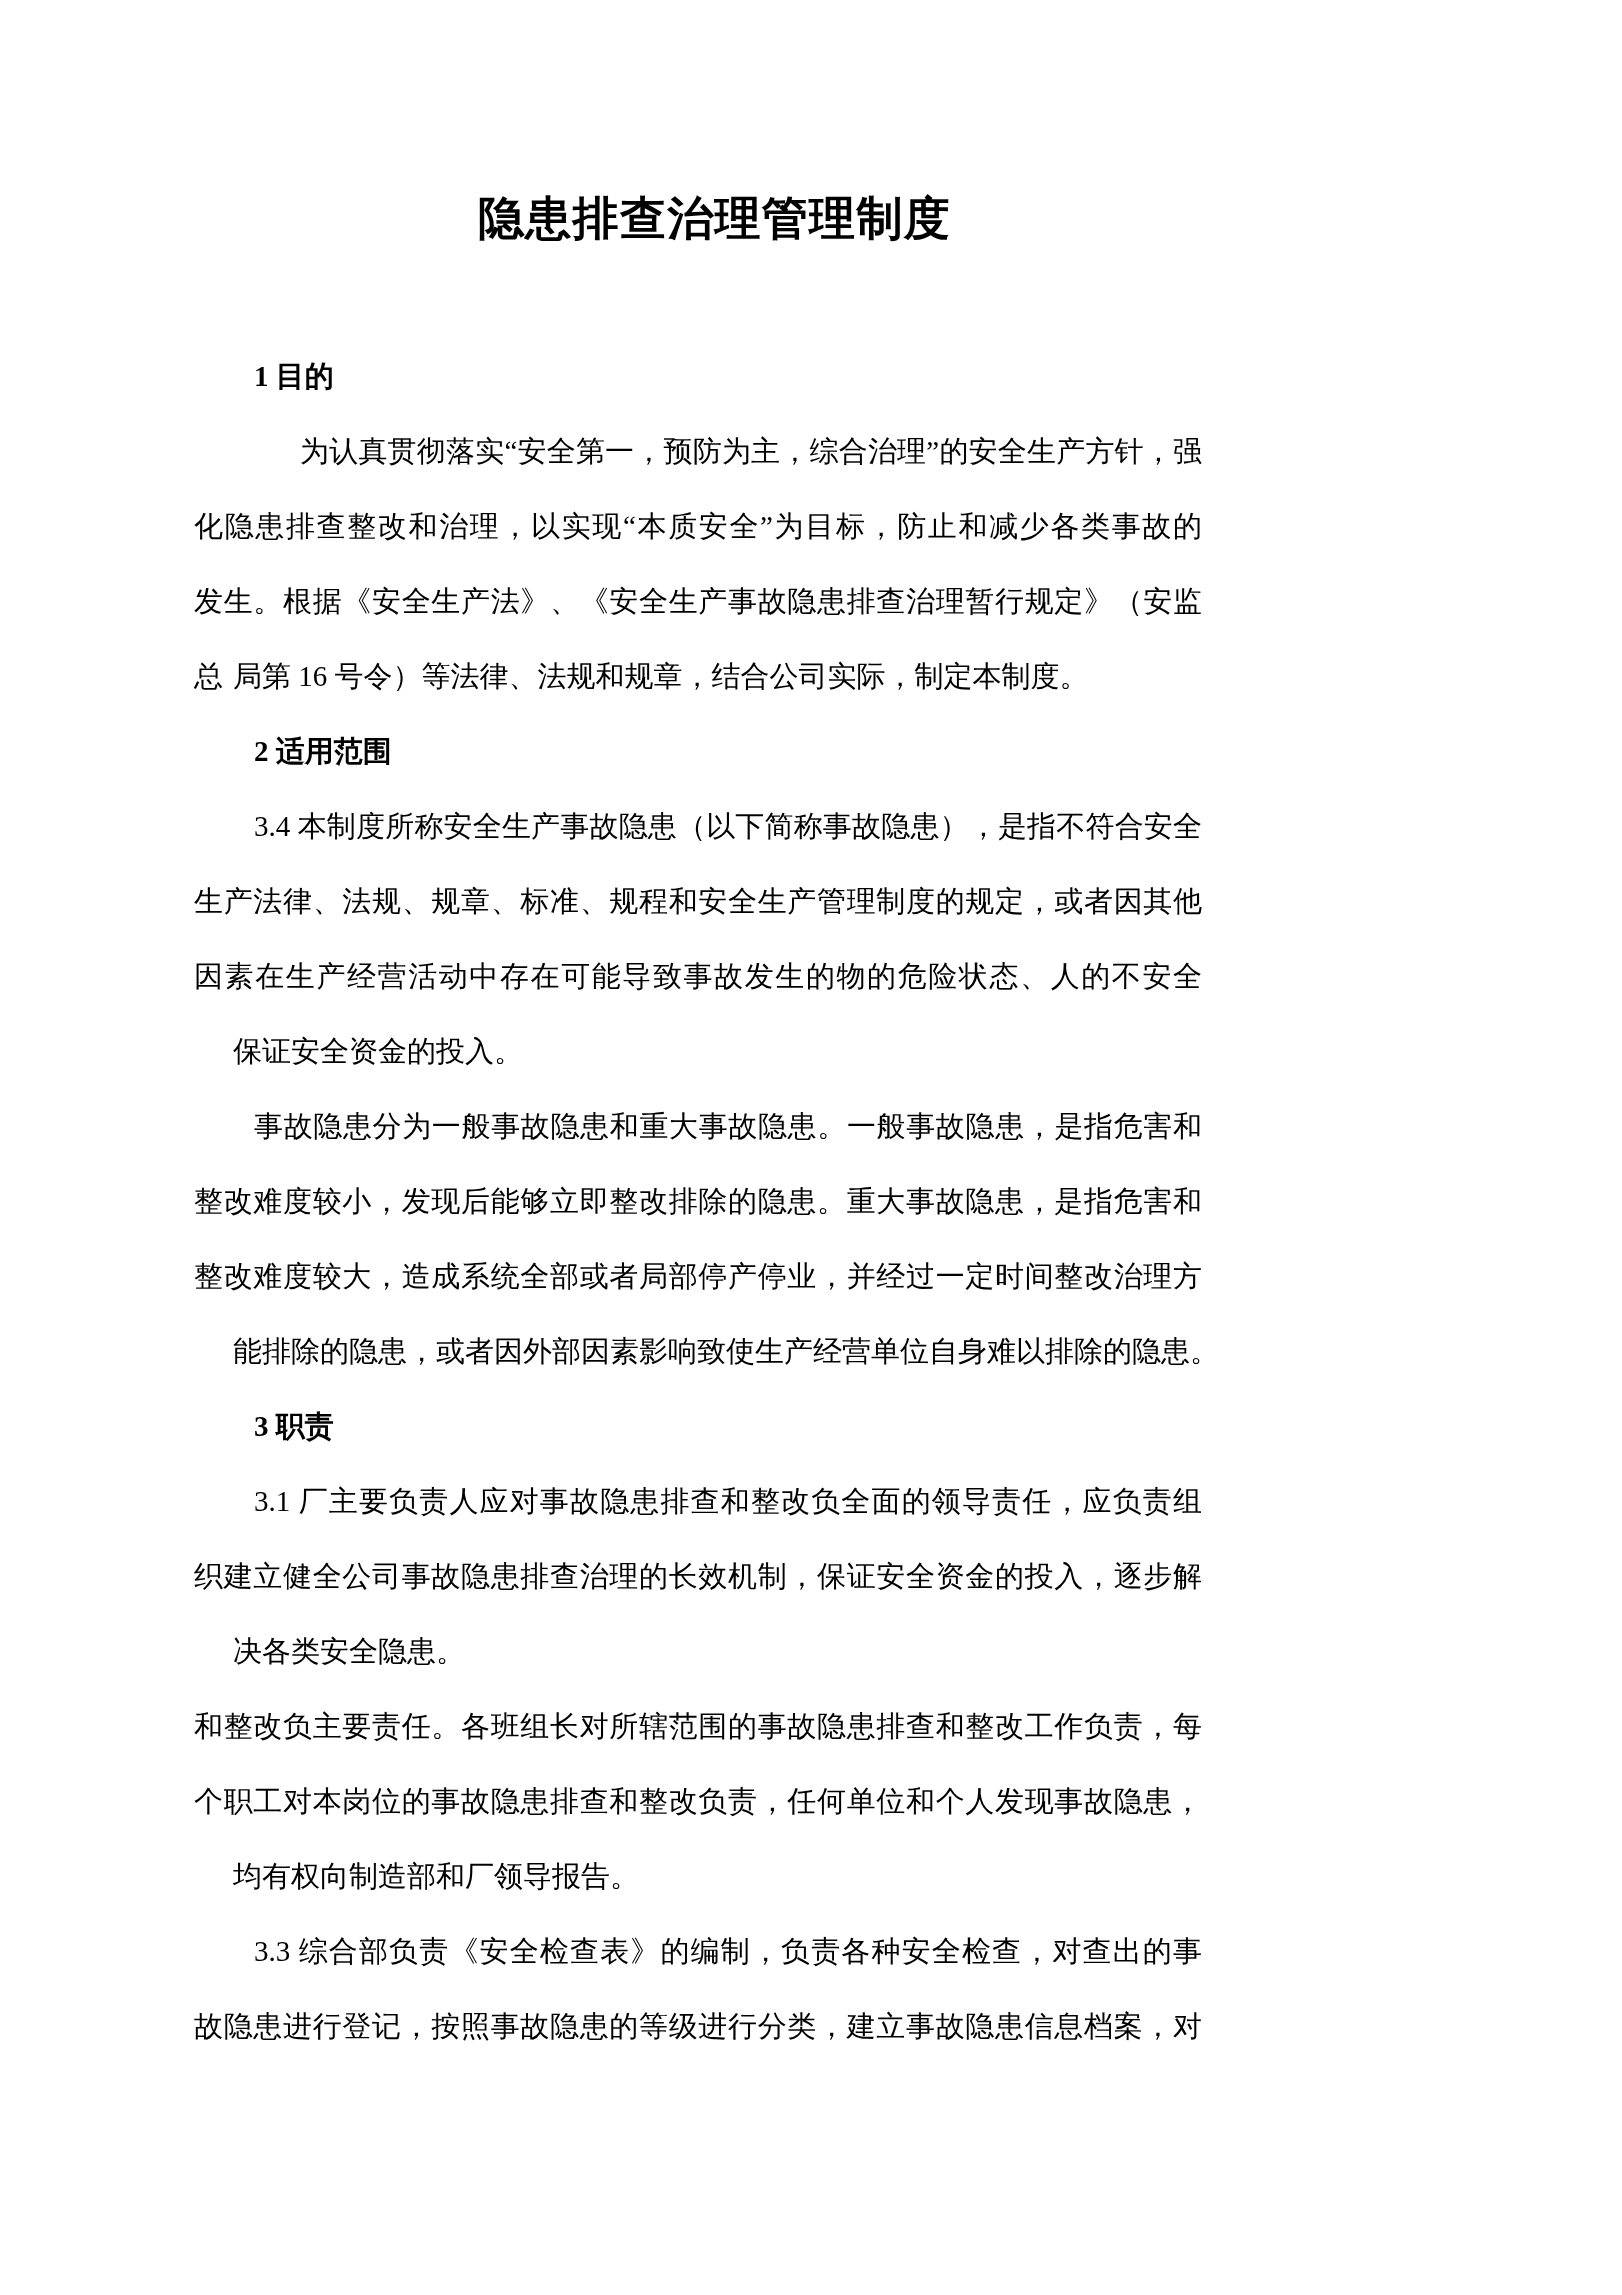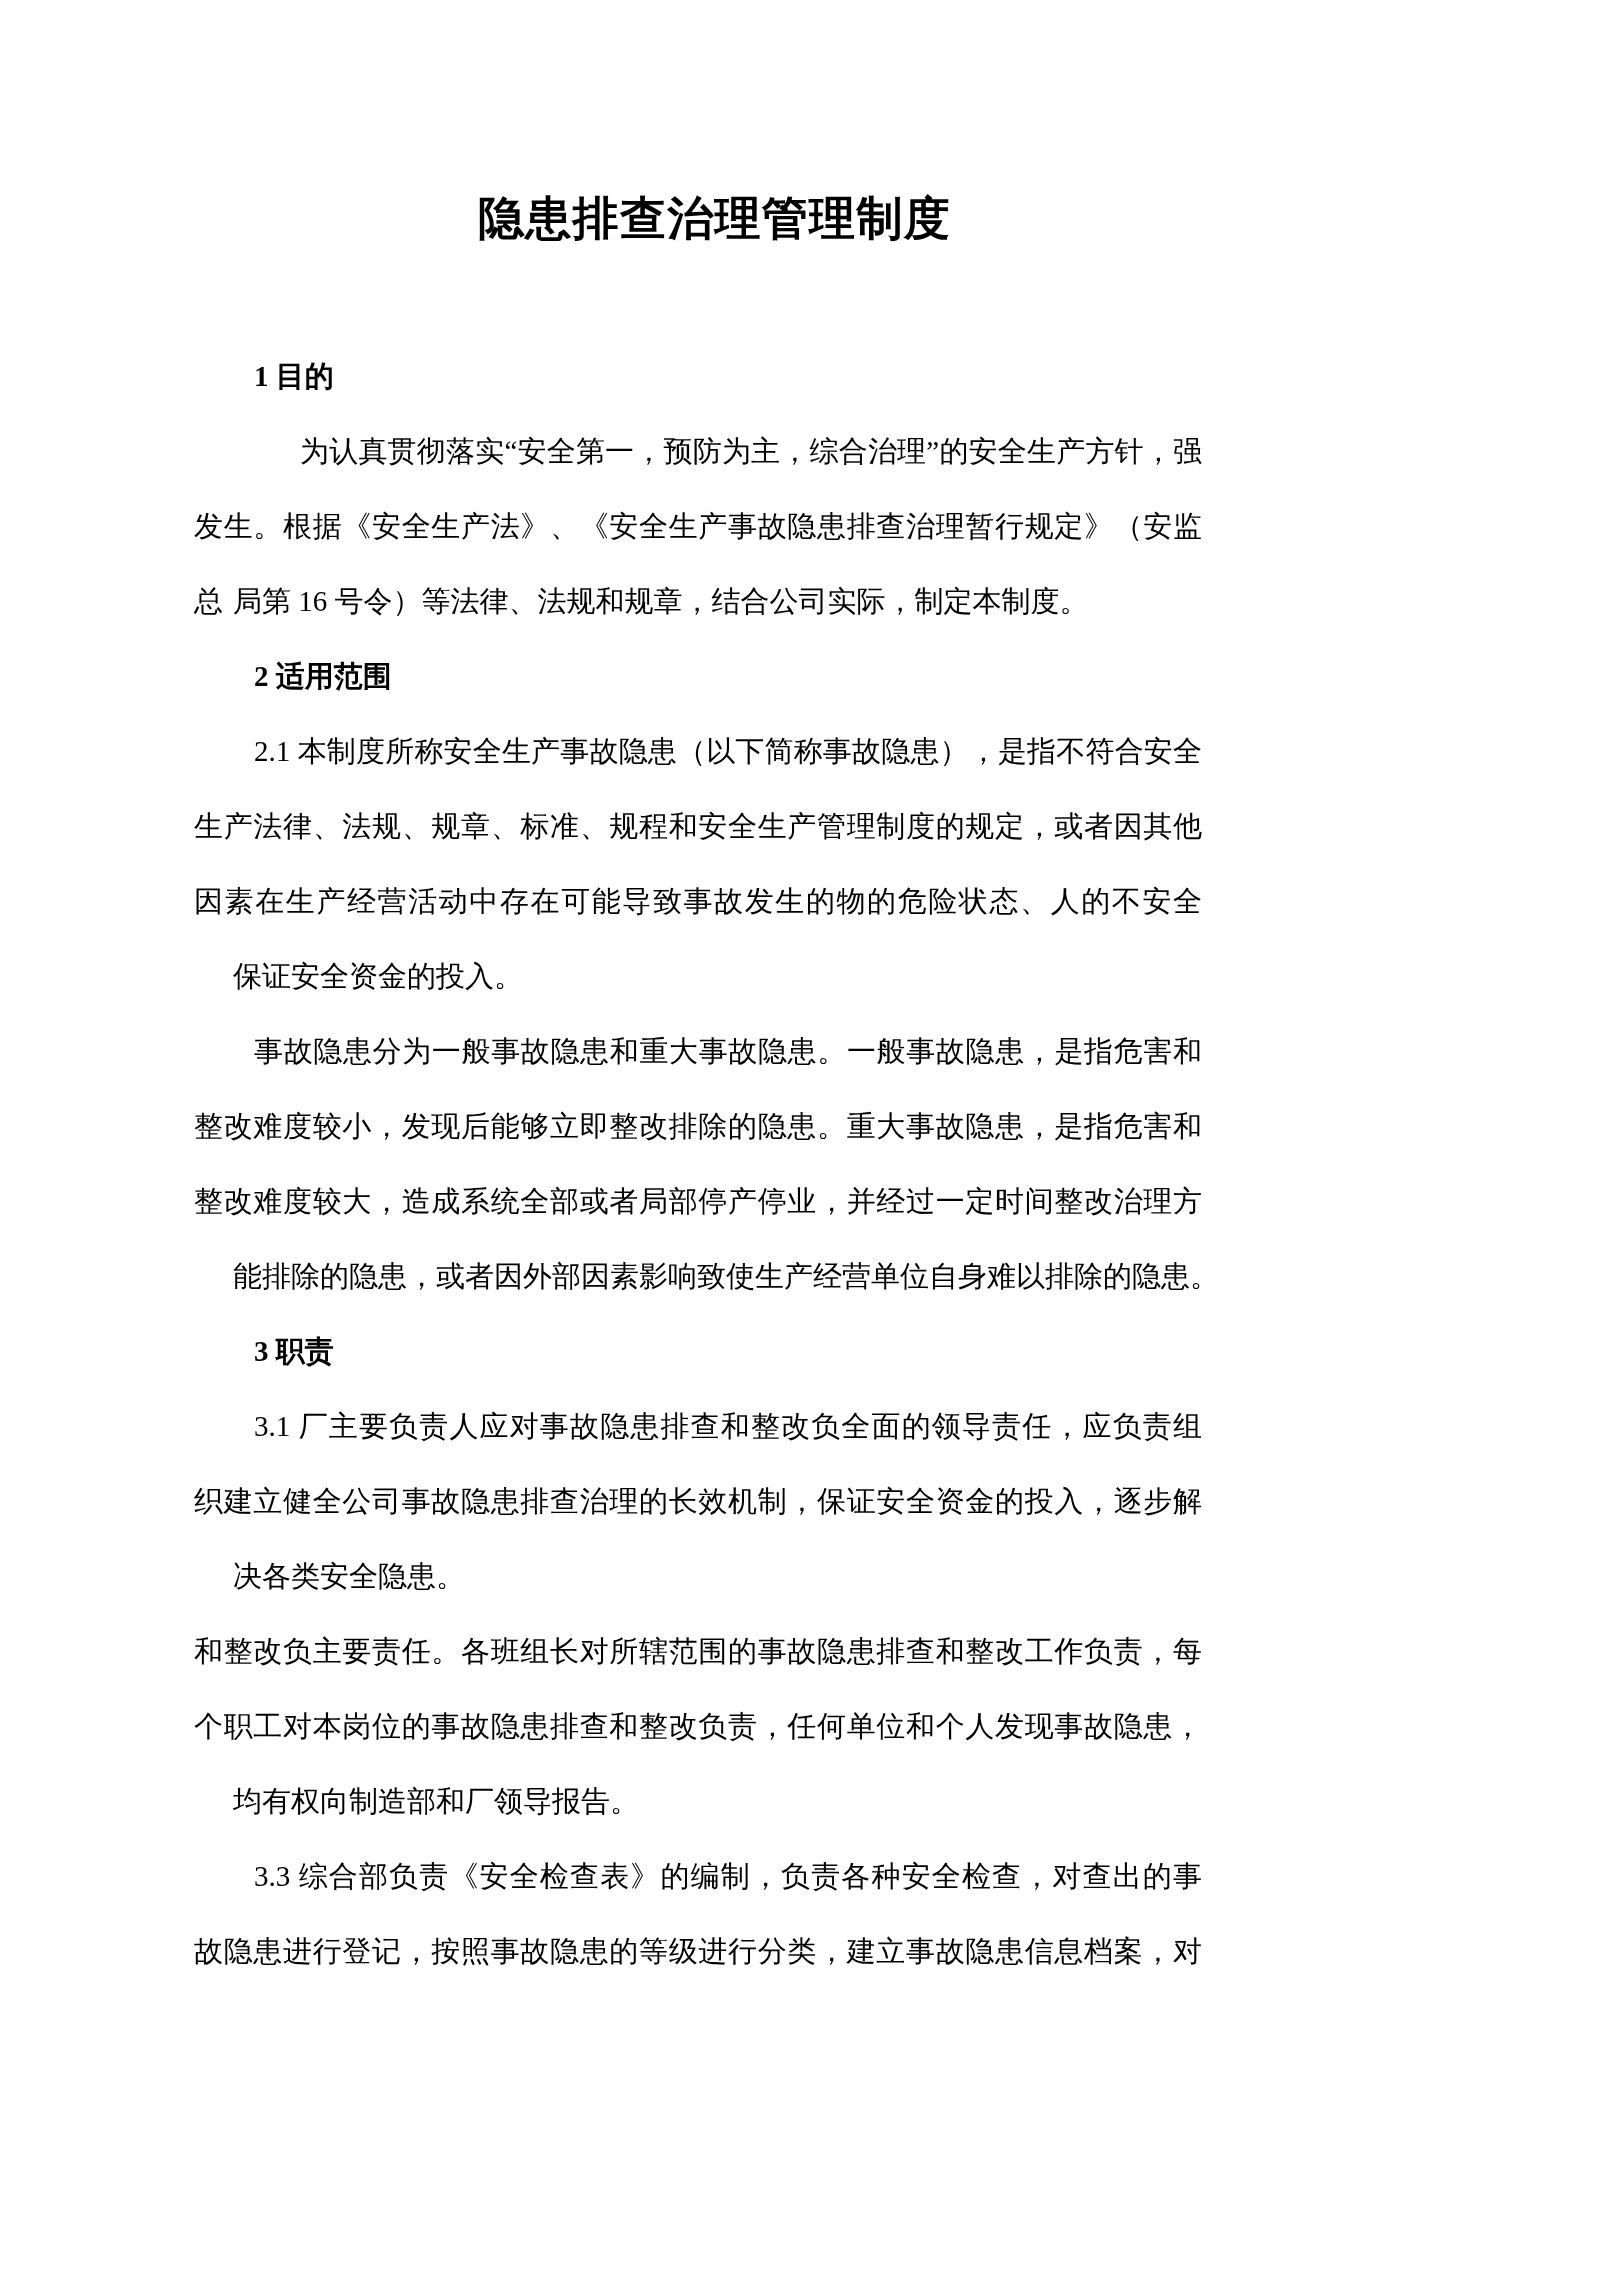--- a/index.html
+++ b/index.html
@@ -54,24 +54,25 @@
   }
 </style>
 </head>
 <body>
 
 <div class="page" style="background: rgb(255, 255, 255); color: rgb(0, 0, 0);">
   <h1 class="doc-title">隐患排查治理管理制度</h1>
   <div class="doc-body" id="doc-body">
       <div class="line heading">1 目的</div>
       <div class="line first_wide justify">为认真贯彻落实“安全第一，预防为主，综合治理”的安全生产方针，强</div>
+      <div class="line cont justify">化隐患排查整改和治理，以实现“本质安全”为目标，防止和减少各类事故的</div>
       <div class="line cont justify">发生。根据《安全生产法》、《安全生产事故隐患排查治理暂行规定》（安监总</div>
       <div class="line end">局第 16 号令）等法律、法规和规章，结合公司实际，制定本制度。</div>
       <div class="line heading">2 适用范围</div>
-      <div class="line first justify">2.1 本制度所称安全生产事故隐患（以下简称事故隐患），是指不符合安全</div>
+      <div class="line first justify">3.4 本制度所称安全生产事故隐患（以下简称事故隐患），是指不符合安全</div>
       <div class="line cont justify">生产法律、法规、规章、标准、规程和安全生产管理制度的规定，或者因其他</div>
       <div class="line cont justify">因素在生产经营活动中存在可能导致事故发生的物的危险状态、人的不安全</div>
       <div class="line end">保证安全资金的投入。</div>
       <div class="line first justify">事故隐患分为一般事故隐患和重大事故隐患。一般事故隐患，是指危害和</div>
       <div class="line cont justify">整改难度较小，发现后能够立即整改排除的隐患。重大事故隐患，是指危害和</div>
       <div class="line cont justify">整改难度较大，造成系统全部或者局部停产停业，并经过一定时间整改治理方</div>
       <div class="line end">能排除的隐患，或者因外部因素影响致使生产经营单位自身难以排除的隐患。</div>
       <div class="line heading">3 职责</div>
       <div class="line first justify">3.1 厂主要负责人应对事故隐患排查和整改负全面的领导责任，应负责组</div>
       <div class="line cont justify">织建立健全公司事故隐患排查治理的长效机制，保证安全资金的投入，逐步解</div>

